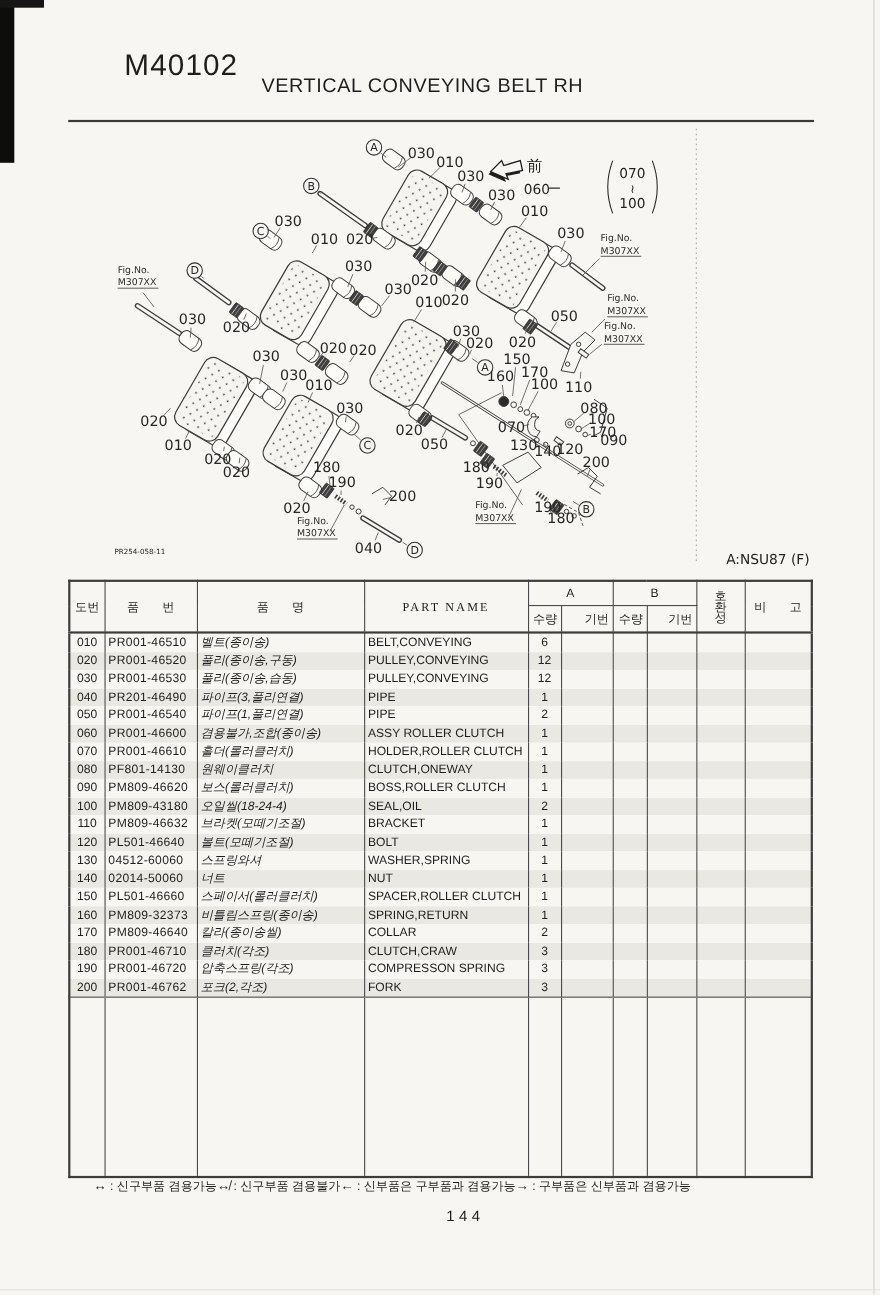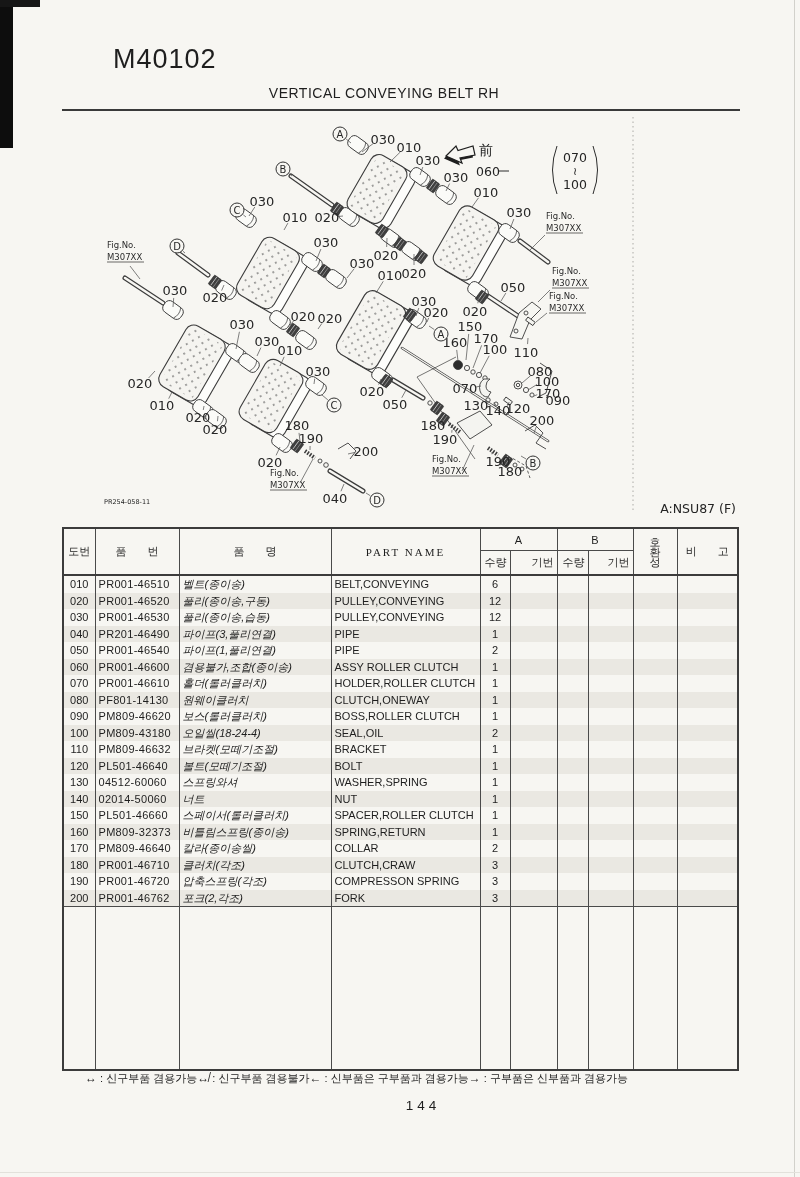--- a/index.html
+++ b/index.html
@@ -5,21 +5,21 @@
   html,body{margin:0;padding:0;}
   body{width:800px;height:1177px;position:relative;background:#f7f6f2;
        font-family:"Liberation Sans","DejaVu Sans",sans-serif;color:#1e1e1e;overflow:hidden;}
   
   .scan-bar{position:absolute;left:0;top:0;width:13px;height:148px;background:#0d0d0d;}
   .scan-top{position:absolute;left:0;top:0;width:40px;height:7px;background:#161616;}
   .scan-right{position:absolute;left:794px;top:0;width:1px;height:1177px;background:#d2d1cb;}
   .scan-bottom{position:absolute;left:0;top:1172px;width:800px;height:1px;background:#e2e1db;}
   
   .title-row{position:absolute;left:113px;top:44px;display:flex;font-size:27px;letter-spacing:1px;}
-  .subtitle{position:absolute;left:228px;top:85px;width:312px;text-align:center;font-size:14px;letter-spacing:.5px;}
+  .subtitle{position:absolute;left:228px;top:68px;width:312px;text-align:center;font-size:18px;letter-spacing:.5px;}
   .title-rule{position:absolute;left:62px;top:109px;width:678px;height:2px;background:#3a3a3a;}
   
   #diagram-wrap{position:absolute;left:60px;top:113px;width:680px;height:414px;}
   svg text{font-family:"DejaVu Sans","Liberation Sans",sans-serif;}
   .co{font-size:13px;fill:#262626;}
   .lt{font-size:10px;fill:#262626;}
   .fig{font-size:8.5px;fill:#2c2c2c;}
   .note{fill:#242424;}
   
   .parts-table{position:absolute;left:62px;top:527px;border-collapse:collapse;table-layout:fixed;width:676px;background:transparent;}

